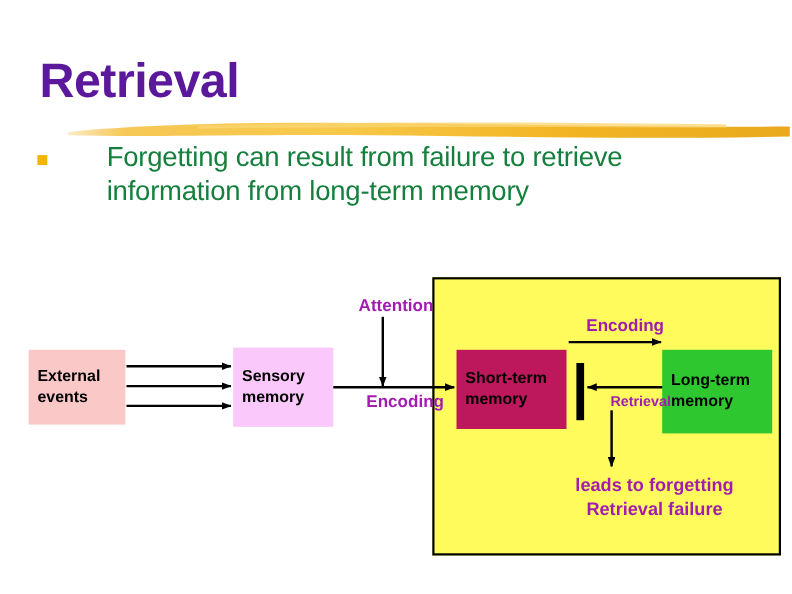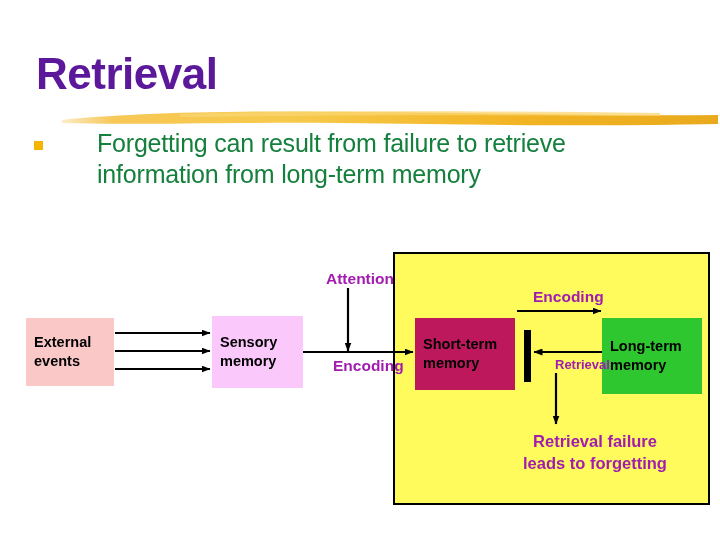--- a/index.html
+++ b/index.html
@@ -221,18 +221,18 @@
 
     <div class="dlabel" id="label-attention">Attention</div>
 
     <div class="dlabel" id="label-encoding-1">Encoding</div>
 
     <div class="dlabel" id="label-encoding-2">Encoding</div>
 
     <div class="dlabel" id="label-retrieval">Retrieval</div>
 
     <div class="dlabel" id="label-failure">
+      <span>leads to forgetting</span>
       <span>Retrieval failure</span>
-      <span>leads to forgetting</span>
     </div>
 
   </div>
 </div>
 
 </body></html>

